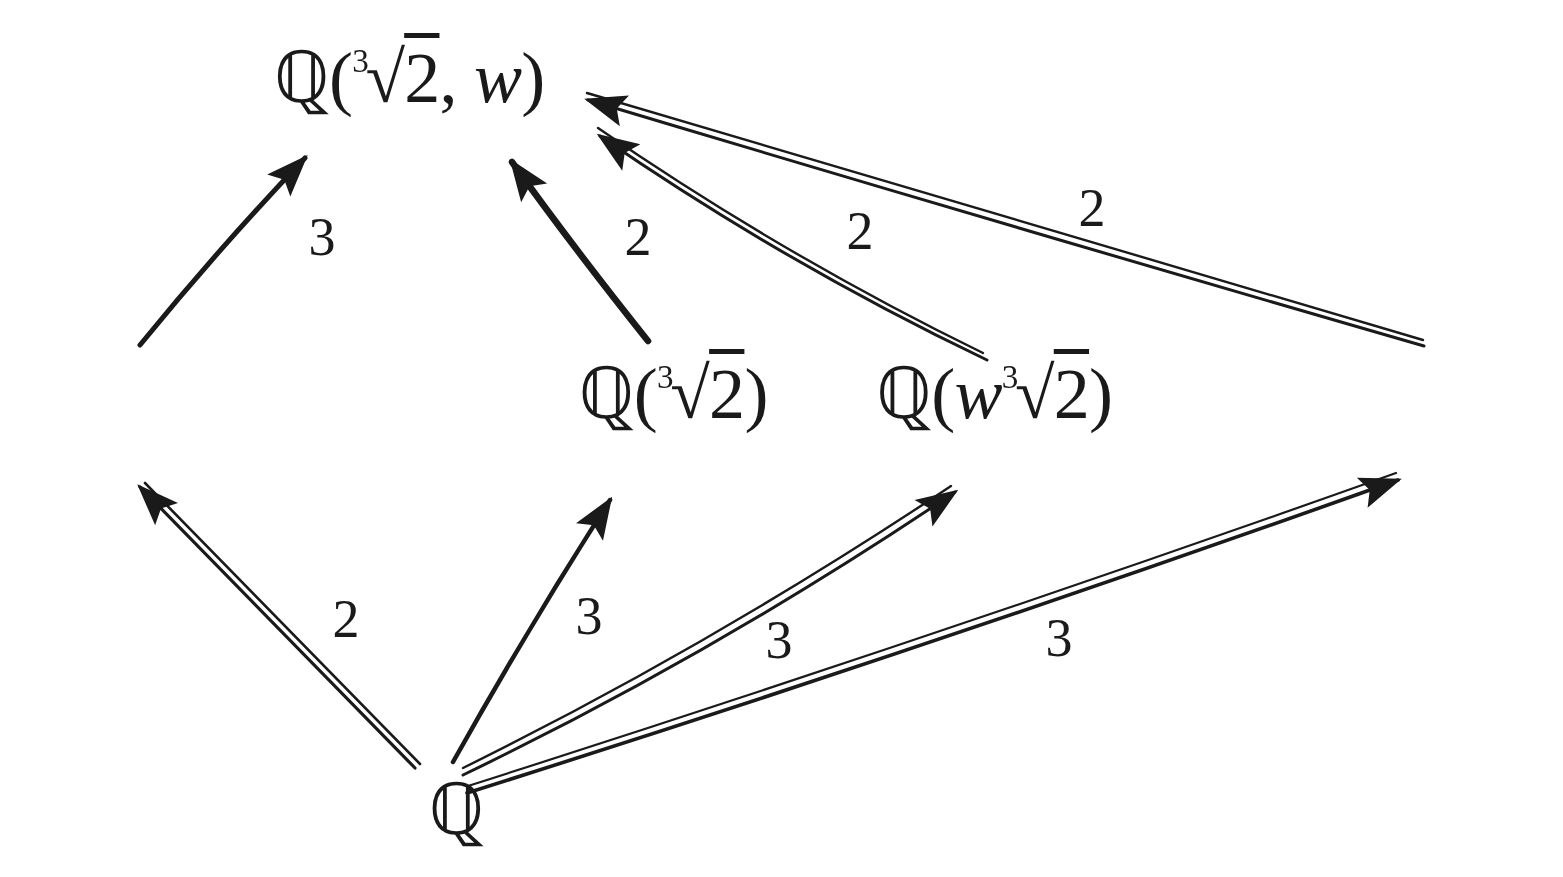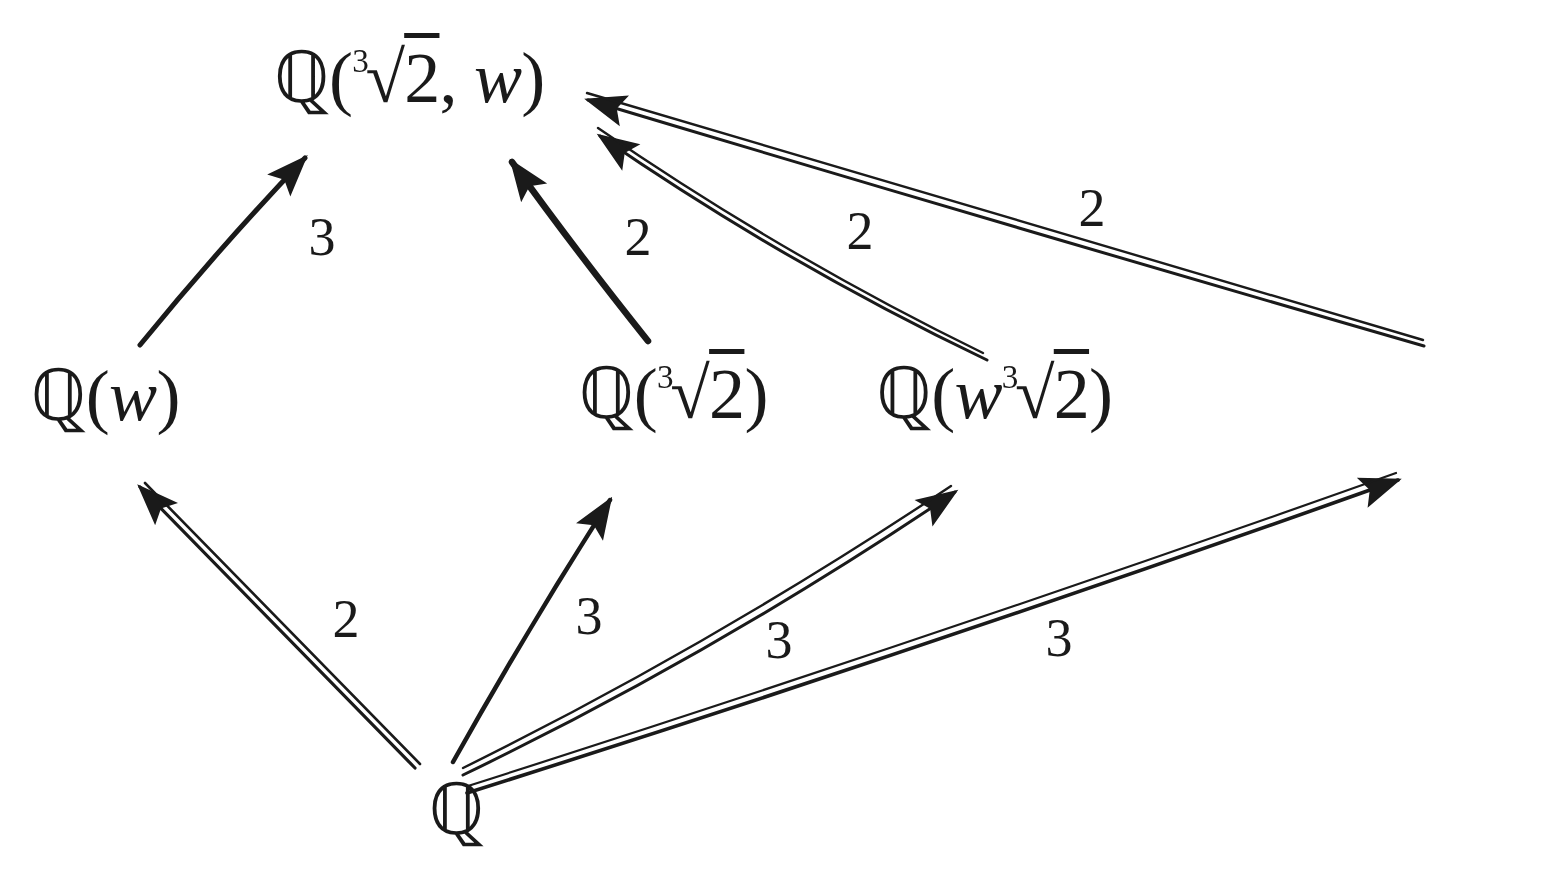--- a/index.html
+++ b/index.html
@@ -81,21 +81,20 @@
       <path class="shaft" d="M463 775 Q718 652 955 492" stroke-width="3" marker-end="url(#ah)"></path>
       <path class="shaft" d="M463 768 Q714 644 951 486" stroke-width="2.4"></path>
     </g>
     <g>
       <path class="shaft" d="M467 793 Q945 642 1398 480" stroke-width="3.6" marker-end="url(#ah)"></path>
       <path class="shaft" d="M468 786 Q944 634 1396 473" stroke-width="2.2"></path>
     </g>
   </svg>
 
   <div class="node node-0"><span class="mp-rm">ℚ(</span><span class="mp-radix">3</span><span class="mp-rm">√</span><span class="mp-rad">2</span><span class="mp-rm">, </span><span class="mp-it">w</span><span class="mp-rm">)</span></div>
-  <div class="node node-1"><span class="mp-rm">ℚ(</span><span class="mp-it">w</span><span class="mp-rm">)</span></div>
   <div class="node node-2"><span class="mp-rm">ℚ(</span><span class="mp-radix">3</span><span class="mp-rm">√</span><span class="mp-rad">2</span><span class="mp-rm">)</span></div>
   <div class="node node-3"><span class="mp-rm">ℚ(</span><span class="mp-it">w</span><span class="mp-radix">3</span><span class="mp-rm">√</span><span class="mp-rad">2</span><span class="mp-rm">)</span></div>
   <div class="node node-5"><span class="mp-rm">ℚ</span></div>
 
   <span class="elbl lbl-e0">3</span>
   <span class="elbl lbl-e1">2</span>
   <span class="elbl lbl-e2">2</span>
   <span class="elbl lbl-e3">2</span>
   <span class="elbl lbl-e4">2</span>
   <span class="elbl lbl-e5">3</span>

